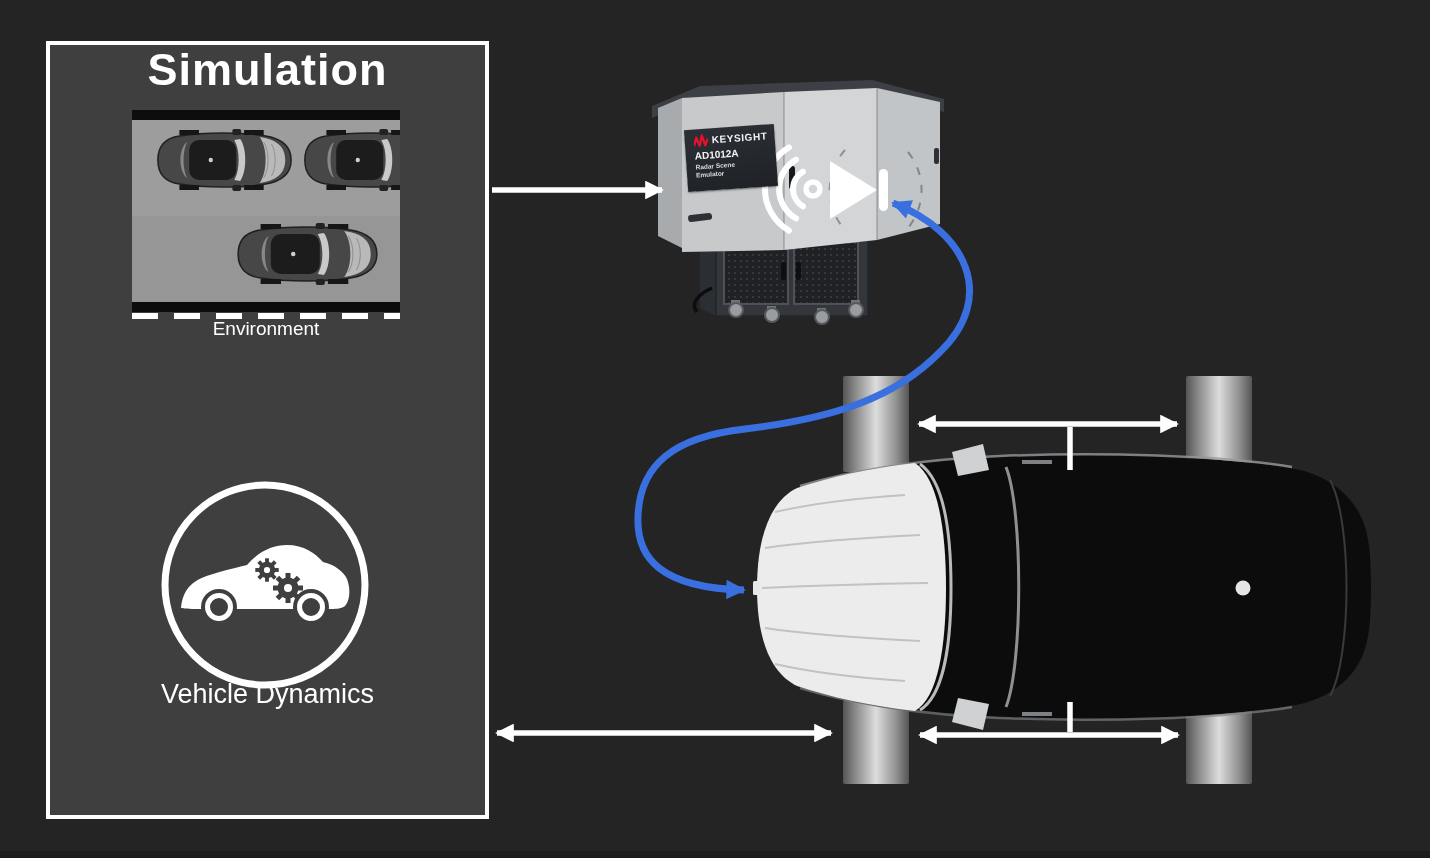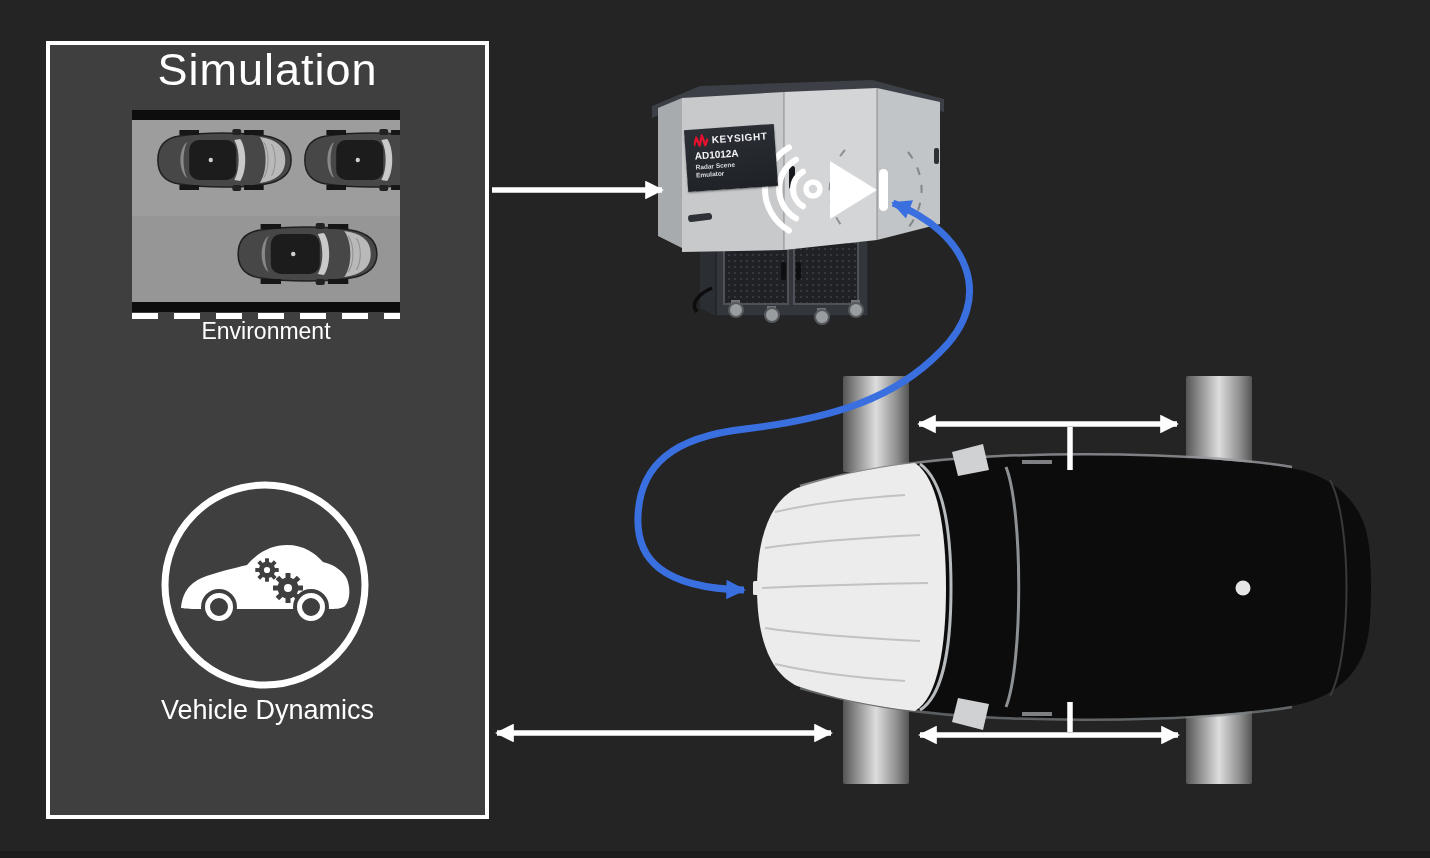--- a/index.html
+++ b/index.html
@@ -10,32 +10,32 @@
     color:#fff;
   }
   .abs{position:absolute;}
   
   .sim-box{
     left:46px;top:41px;width:435px;height:770px;
     background:#3f3f3f;border:4px solid #ffffff;
   }
   .sim-title{
     left:46px;top:44px;width:443px;text-align:center;
-    font-size:45px;letter-spacing:1px;color:#fff;
+    font-size:45px;letter-spacing:1px;color:#fff;font-weight:bold;
   }
   
   .env-fig{left:132px;top:110px;width:268px;height:202px;background:#9d9d9d;}
   .env-strip{left:0;width:268px;height:10px;background:#0d0d0d;}
   .env-lane-low{left:0;top:106px;width:268px;height:86px;background:#969696;}
   .env-dash{
     left:0;top:203px;width:268px;height:6px;
     background:repeating-linear-gradient(90deg,#fff 0 26px, rgba(0,0,0,0) 26px 42px);
   }
-  .env-label{left:132px;top:318px;width:268px;text-align:center;font-size:23px;}
-  .vd-label{left:46px;top:695px;width:443px;text-align:center;font-size:27px;}
+  .env-label{left:132px;top:318px;width:268px;text-align:center;font-size:19px;}
+  .vd-label{left:46px;top:679px;width:443px;text-align:center;font-size:27px;}
   .vil-label{left:903px;top:794px;width:300px;text-align:center;font-size:30px;}
   
   .ks-plate{
     left:686px;top:127px;width:90px;height:62px;
     background:linear-gradient(173deg,#2c2f35,#1e2126);
     transform:rotate(-4deg);
     padding:5px 0 0 9px;box-sizing:border-box;
     box-shadow:0 1px 2px rgba(0,0,0,.4);
   }
   .ks-row{display:flex;align-items:center;gap:3px;}

